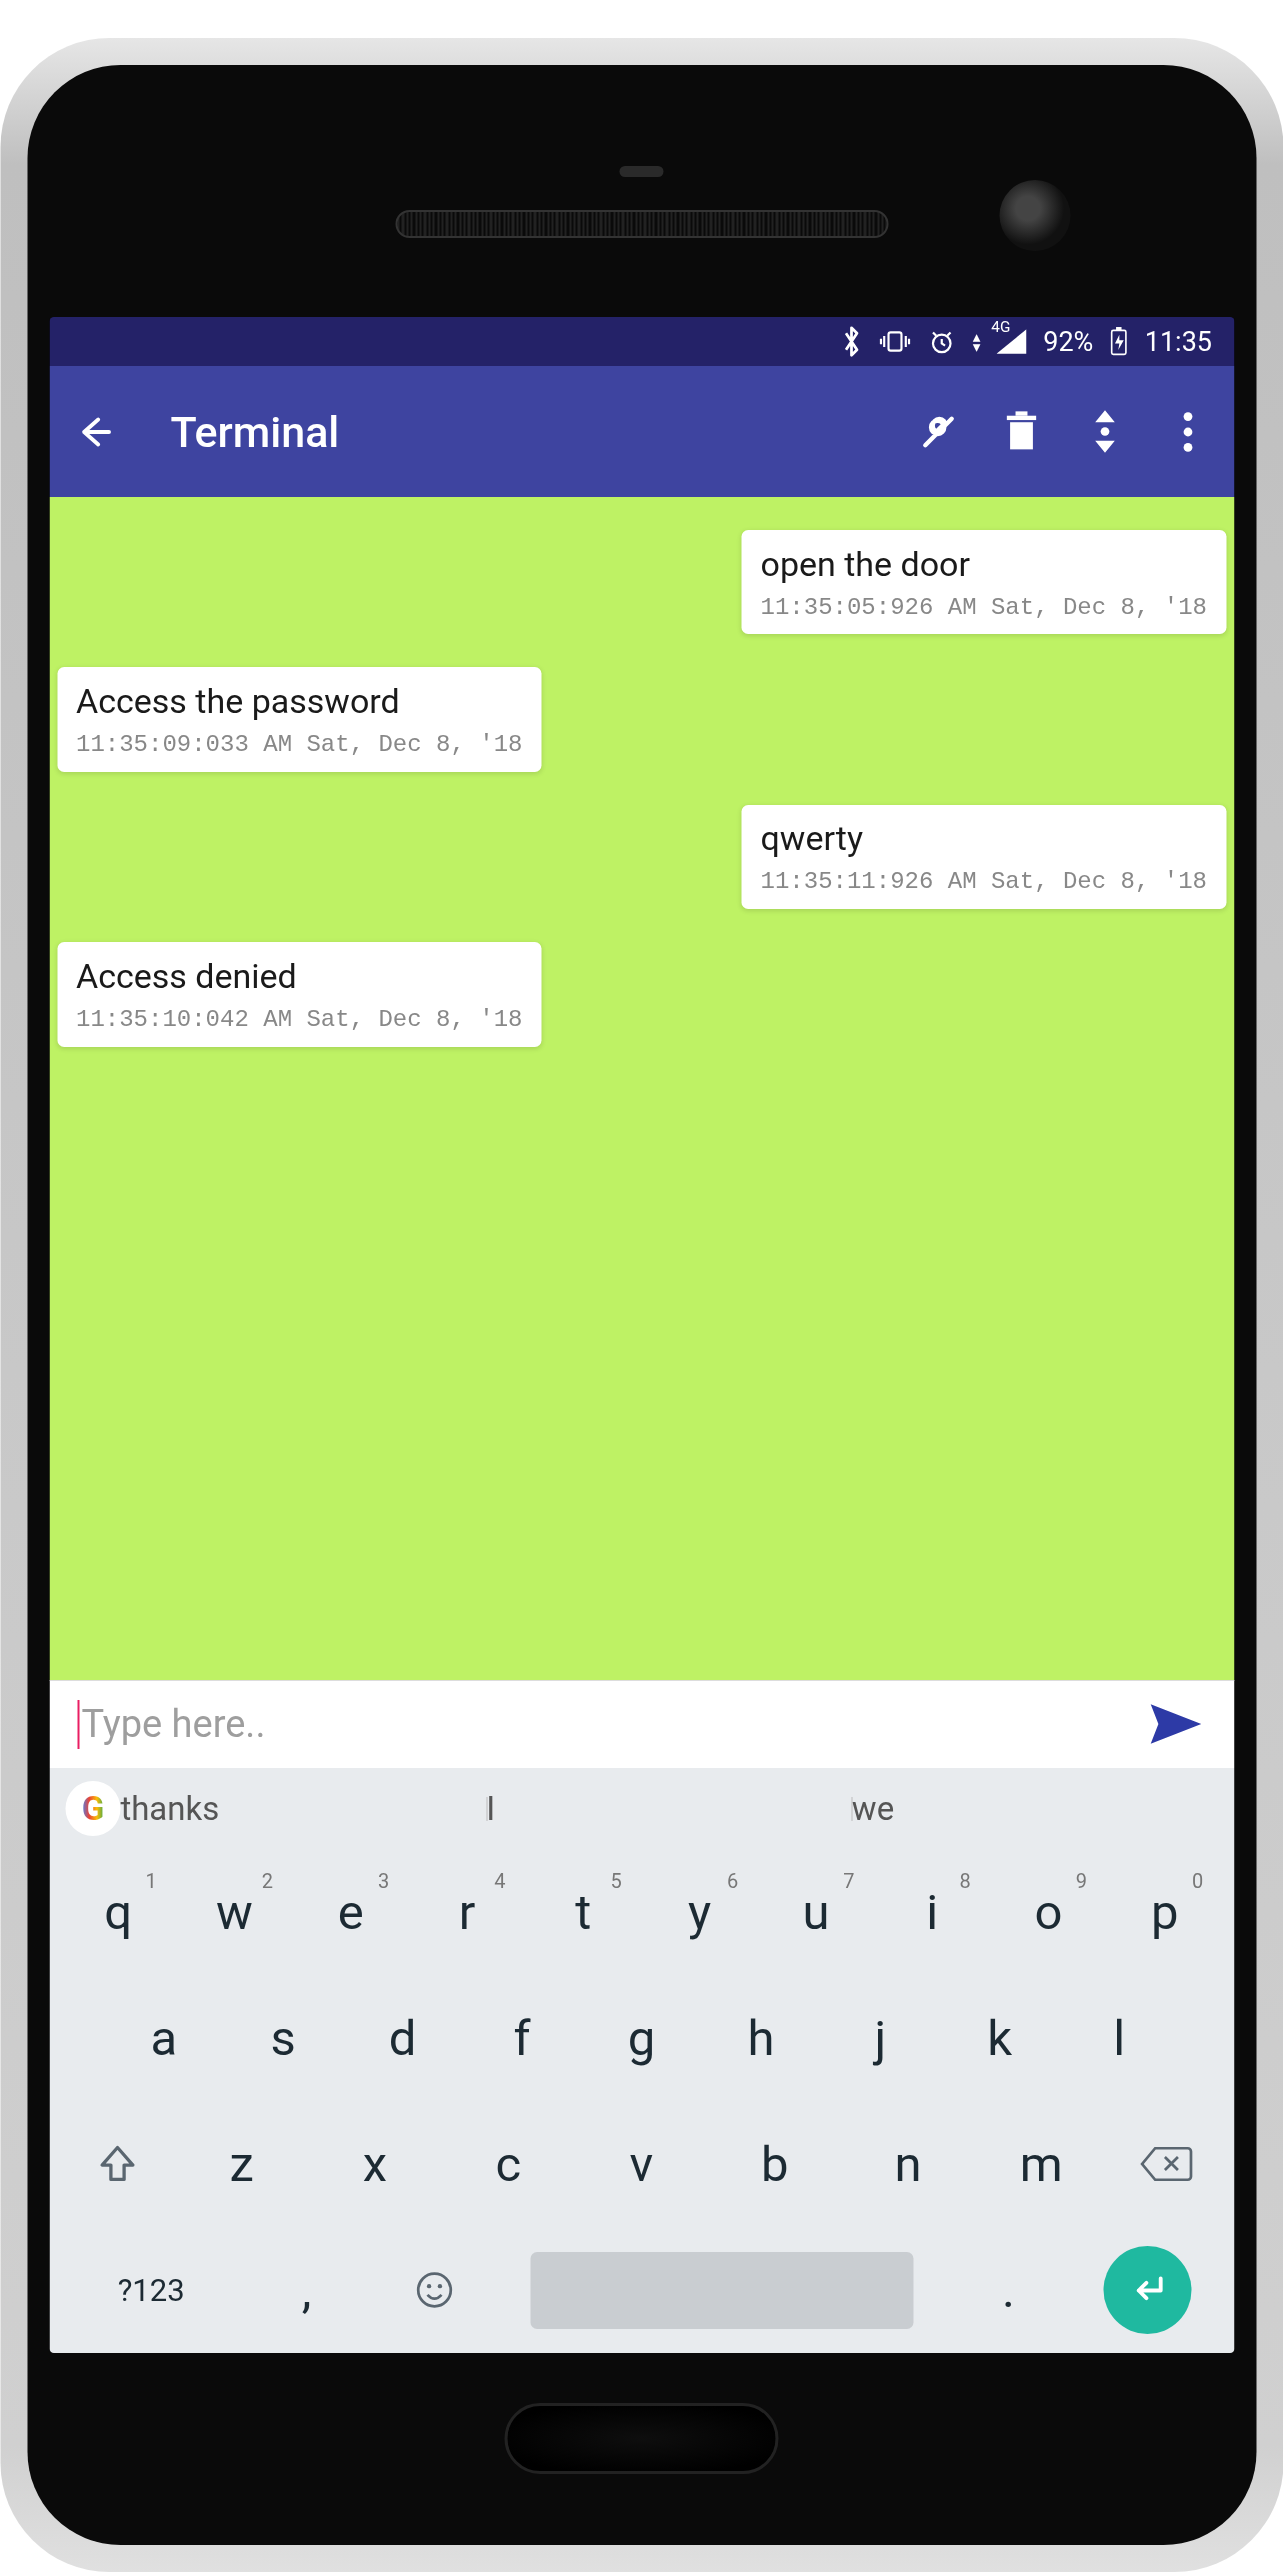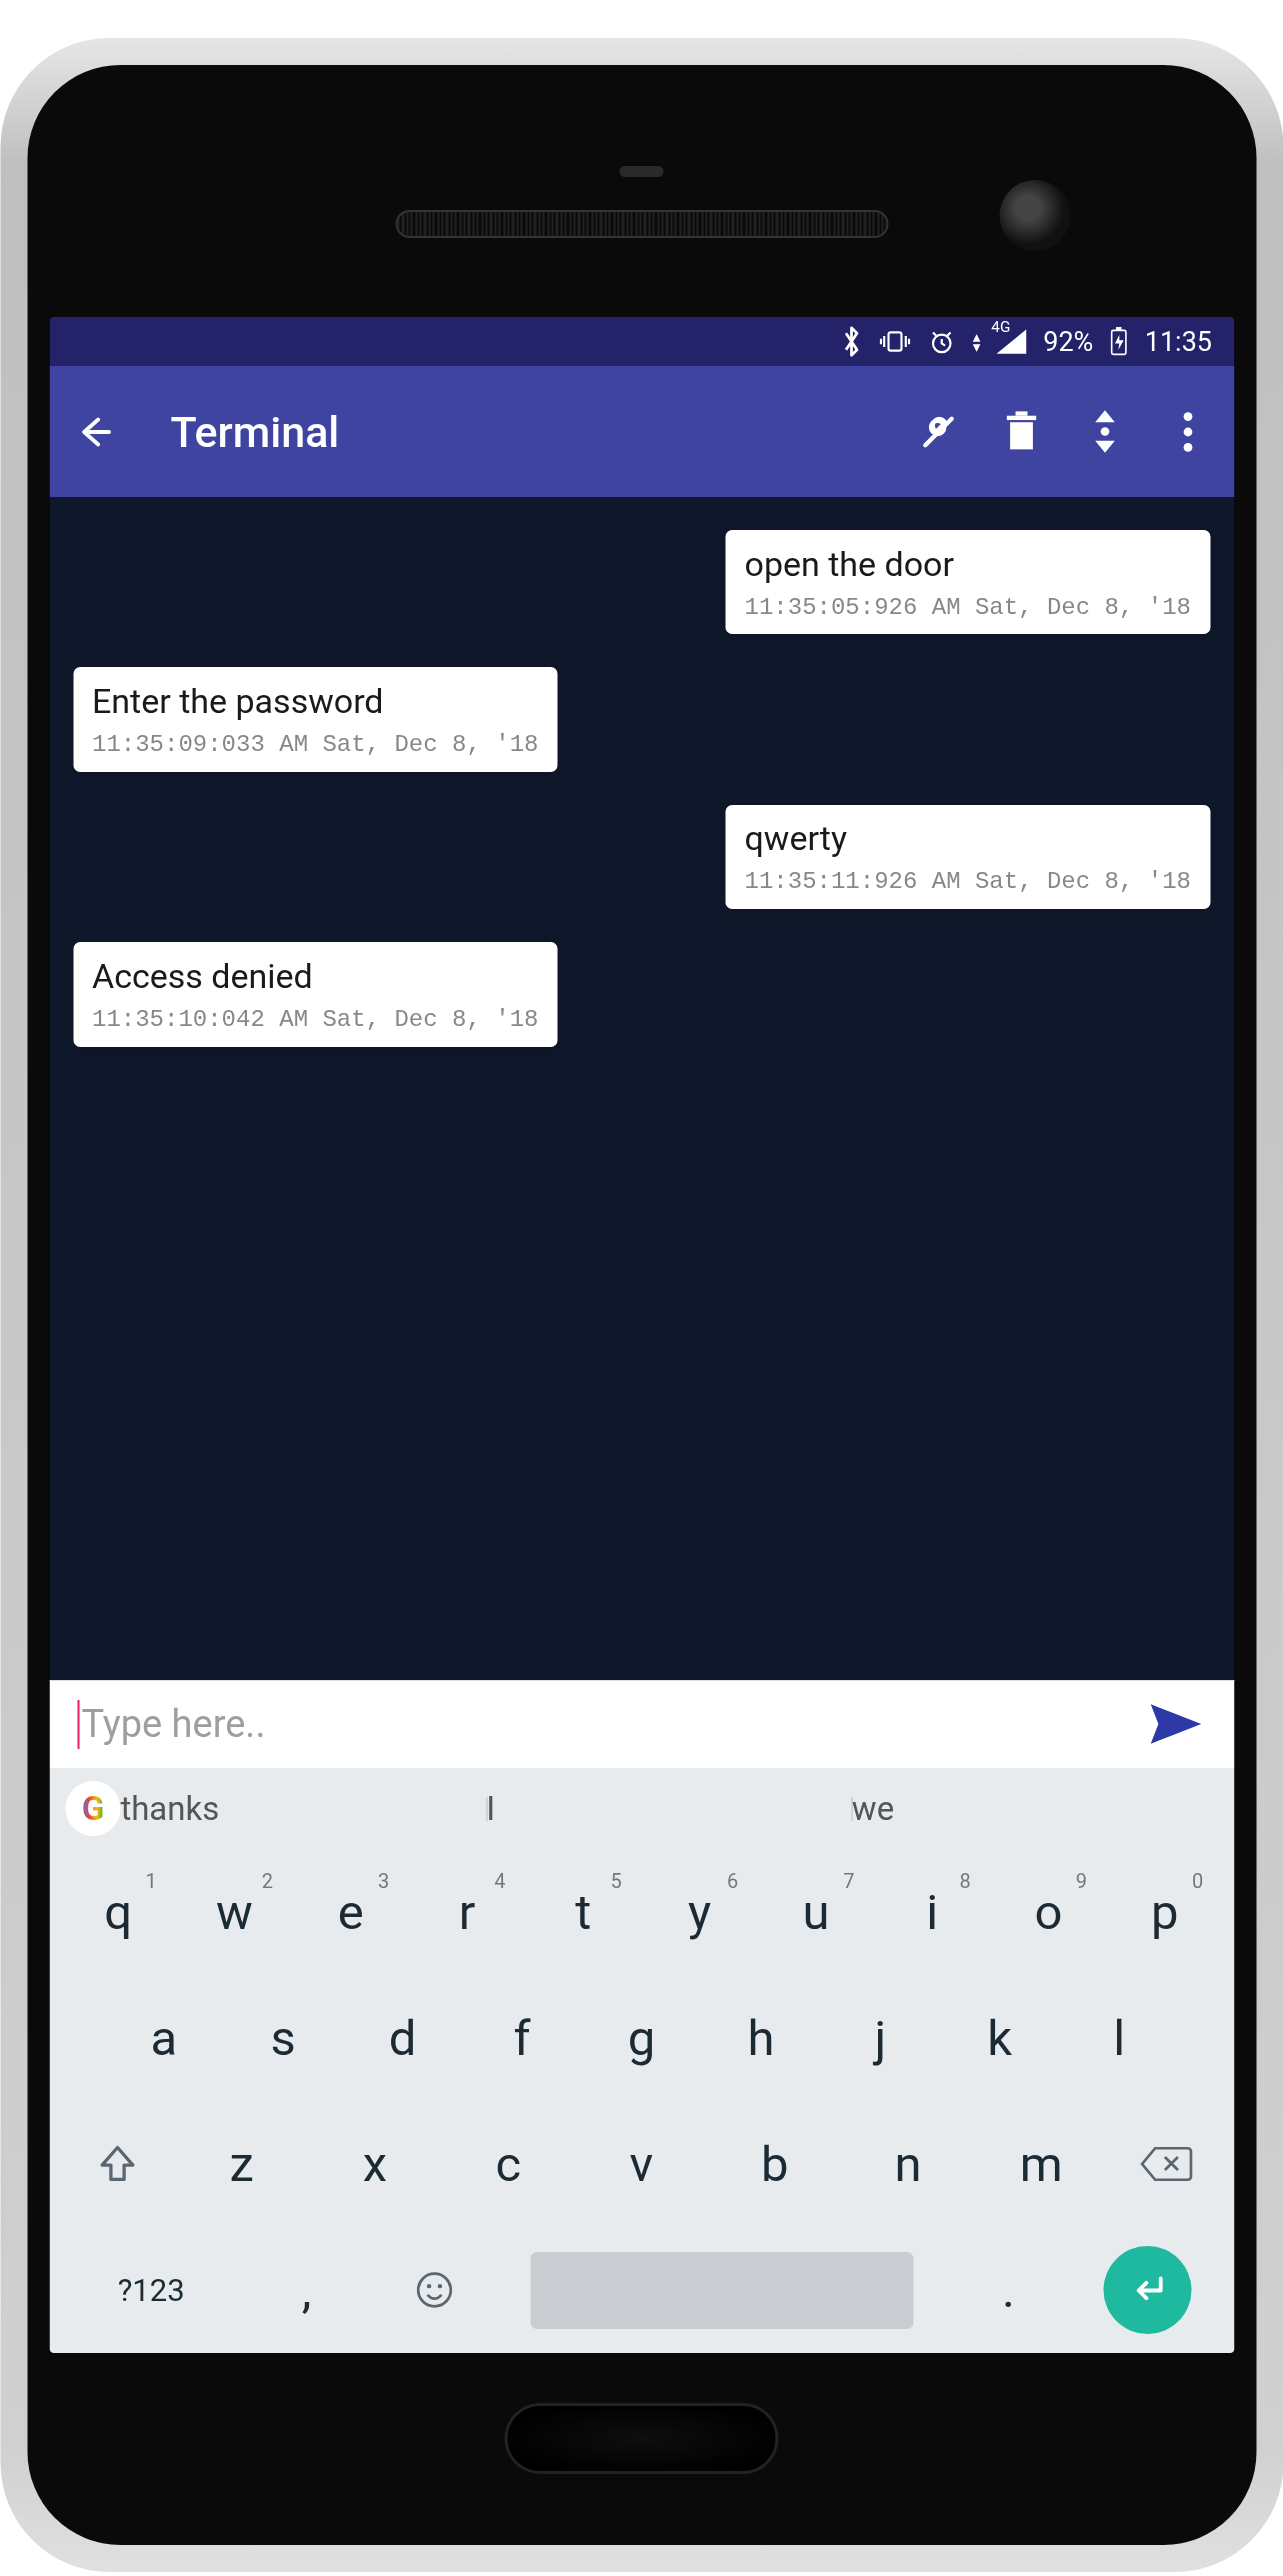--- a/index.html
+++ b/index.html
@@ -23,21 +23,21 @@
 .camera{position:absolute;right:164px;top:93px;width:71px;height:71px;border-radius:50%;background:radial-gradient(circle at 40% 40%,#444 0 20%,#111 60%);}
 
 .screen{ flex:1; background:#000; border-radius:4.4px; overflow:hidden; display:flex; flex-direction:column;}
 .statusbar{ height:49px; background:#242268; color:#fff; display:flex; justify-content:flex-end; align-items:center; padding:0 22px; gap:16.4px; font-size:27px;}
 .statusbar .ico{display:inline-flex;align-items:center;}
 
 .appbar{ height:131px; background:#3e44a0; color:#fff; display:flex; align-items:center; padding:0 22px; gap:34px;}
 .appbar .title{ font-size:43px; font-weight:500; flex:1; margin-left:16.4px;}
 .appbar .aicon{ width:49px; height:49px; display:flex; align-items:center; justify-content:center;}
 
-.chat{ flex:1; background:#0f172a; padding:33px 24px; display:flex; flex-direction:column; gap:33px;}
+.chat{ flex:1; background:#bef264; padding:33px 8px; display:flex; flex-direction:column; gap:33px;}
 .bubble{ background:#fff; border-radius:6.6px; padding:13.7px 19px; max-width:80%; box-shadow:0 1.6px 5.5px rgba(0,0,0,.12);}
 .bubble.right{ align-self:flex-end;}
 .bubble.left{ align-self:flex-start;}
 .bubble .msg{ font-size:34px; color:#1a1a1a; margin-bottom:10px;}
 .bubble .ts{ font-size:24px; color:#888;font-family:Liberation Mono, monospace;}
 
 .inputbar{ height:88px; background:#fff; border-top:1.1px solid #ddd; display:flex; align-items:center; padding:0 28px;}
 .inputbar .cursor{ width:2.2px; height:49px; background:#e91e63; margin-right:2.2px;}
 .inputbar .ph{ flex:1; font-size:38px; color:#9e9e9e;}
 .inputbar .send{ width:60px; height:60px; display:flex; align-items:center; justify-content:center;}
@@ -145,21 +145,21 @@
               </svg>
           </div>
         </div>
 
         <div class="chat" id="chat">
             <div class="bubble right">
               <div class="msg">open the door</div>
               <div class="ts">11:35:05:926 AM Sat, Dec 8, '18</div>
             </div>
             <div class="bubble left">
-              <div class="msg">Enter the password</div>
+              <div class="msg">Access the password</div>
               <div class="ts">11:35:09:033 AM Sat, Dec 8, '18</div>
             </div>
             <div class="bubble right">
               <div class="msg">qwerty</div>
               <div class="ts">11:35:11:926 AM Sat, Dec 8, '18</div>
             </div>
             <div class="bubble left">
               <div class="msg">Access denied</div>
               <div class="ts">11:35:10:042 AM Sat, Dec 8, '18</div>
             </div>

